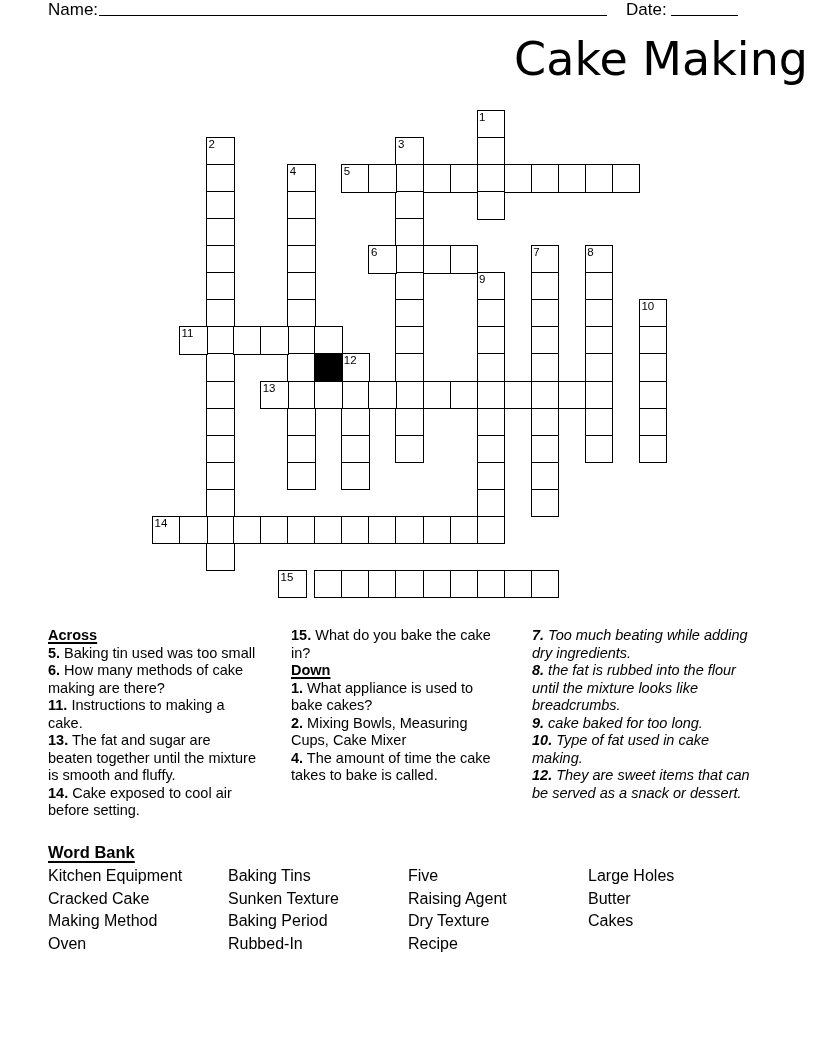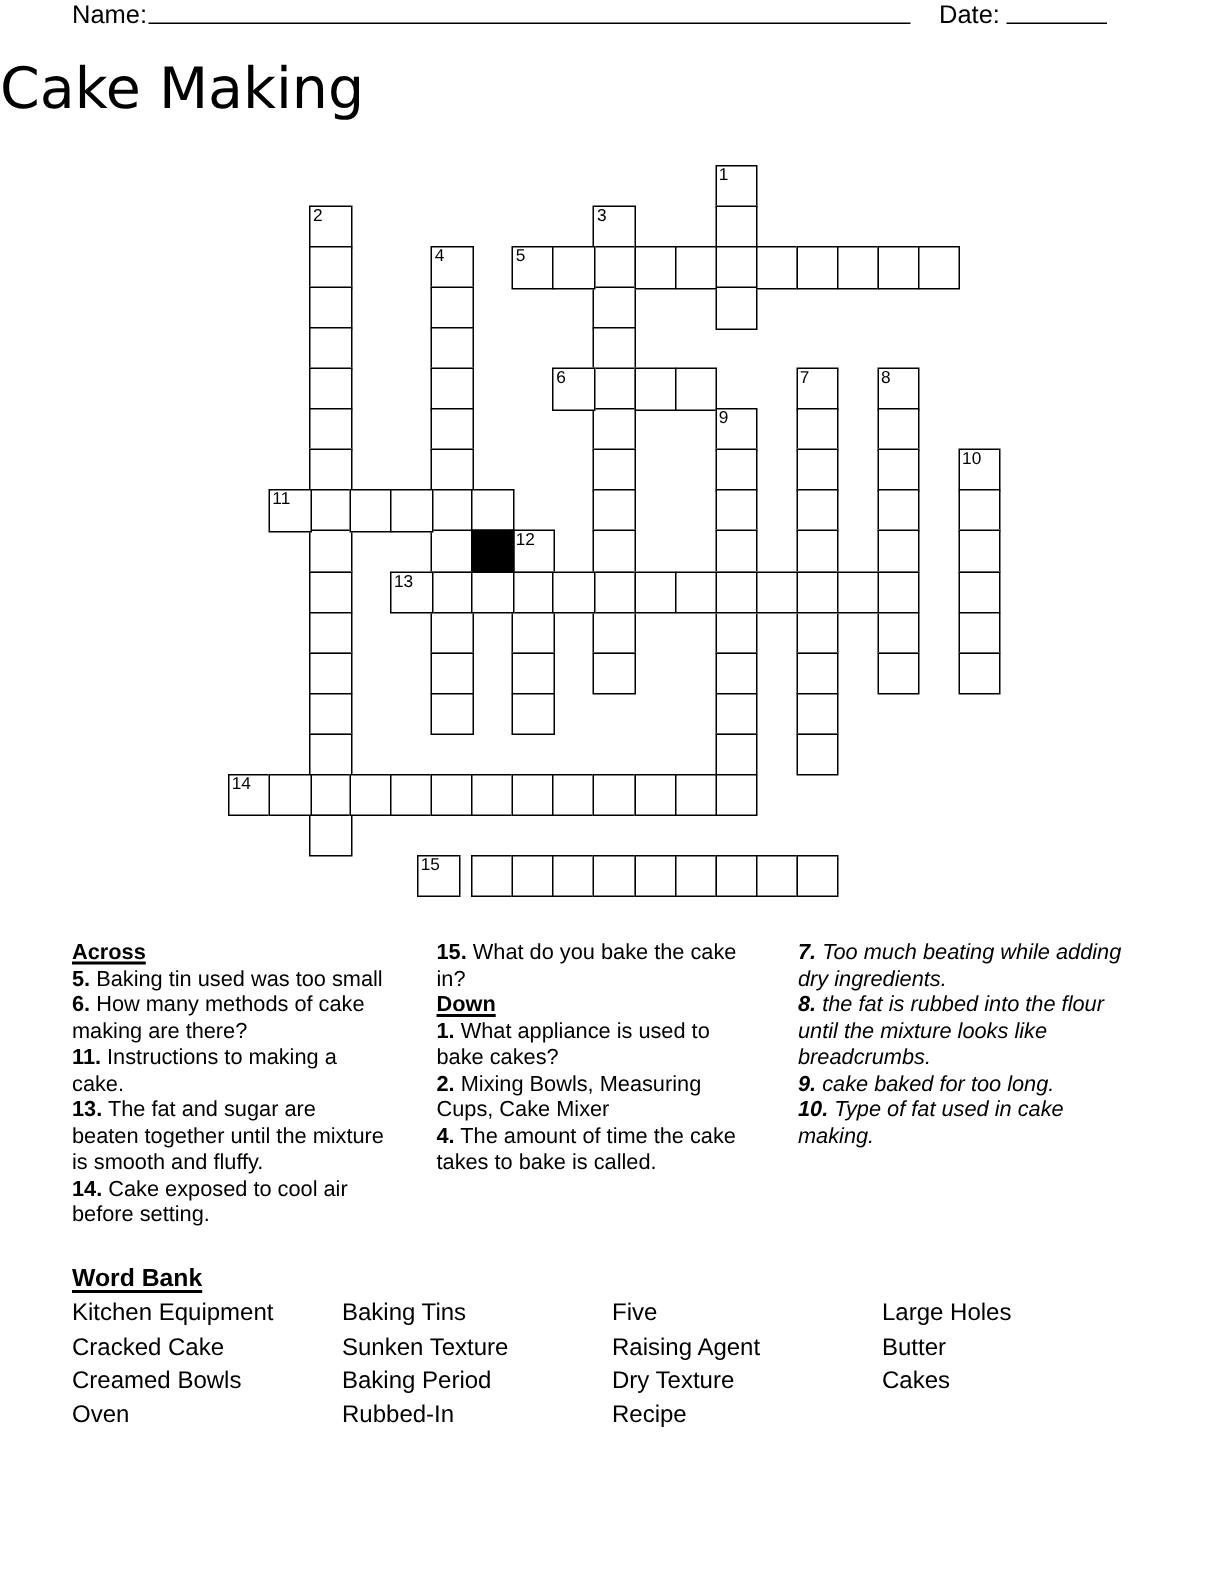--- a/index.html
+++ b/index.html
@@ -10,22 +10,22 @@
   }
   
   .hdr-label { position:absolute; top:0px; font-size:17px; line-height:19px; }
   .name-label { left:48px; }
   .date-label { left:626px; }
   .fill-line { position:absolute; top:1px; height:14px; border-bottom:1.7px solid #000; }
   .name-line { left:99px;  width:508px; }
   .date-line { left:671px; width:67px; }
   
   .title {
-    position:absolute; left:0; top:28px; width:808px; text-align:left;
-    font-family:"DejaVu Sans", sans-serif; font-size:38px; line-height:62px; font-weight:normal;
+    position:absolute; left:0; top:28px; width:808px; text-align:right;
+    font-family:"DejaVu Sans", sans-serif; font-size:46px; line-height:62px; font-weight:normal;
   }
   
   .grid { position:absolute; left:152px; top:110px; width:515px; height:488px; }
   .cell {
     position:absolute; width:28.55px; height:28.55px; box-sizing:border-box;
     border:1.5px solid #000; background:#fff;
   }
   .cell.black { background:#000; }
   .cell .num {
     position:absolute; top:0px; left:1.5px;
@@ -231,28 +231,29 @@
       <div class="clue-h">Down</div>
       <div class="clue"><b>1.</b> What appliance is used to bake cakes?</div>
       <div class="clue"><b>2.</b> Mixing Bowls, Measuring Cups, Cake Mixer</div>
       <div class="clue"><b>4.</b> The amount of time the cake takes to bake is called.</div>
     </div>
   <div class="clue-col clue-col-2">
       <div class="clue"><b>7.</b> Too much beating while adding dry ingredients.</div>
       <div class="clue"><b>8.</b> the fat is rubbed into the flour until the mixture looks like breadcrumbs.</div>
       <div class="clue"><b>9.</b> cake baked for too long.</div>
       <div class="clue"><b>10.</b> Type of fat used in cake making.</div>
+      <div class="clue"><b>12.</b> They are sweet items that can be served as a snack or dessert.</div>
     </div>
 
   <div class="wb-heading">Word Bank</div>
   <div id="wb-host">
       <div class="wb-col" style="left: 48px;">
         <div>Kitchen Equipment</div>
         <div>Cracked Cake</div>
-        <div>Creamed Bowls</div>
+        <div>Making Method</div>
         <div>Oven</div>
       </div>
       <div class="wb-col" style="left: 228px;">
         <div>Baking Tins</div>
         <div>Sunken Texture</div>
         <div>Baking Period</div>
         <div>Rubbed-In</div>
       </div>
       <div class="wb-col" style="left: 408px;">
         <div>Five</div>

